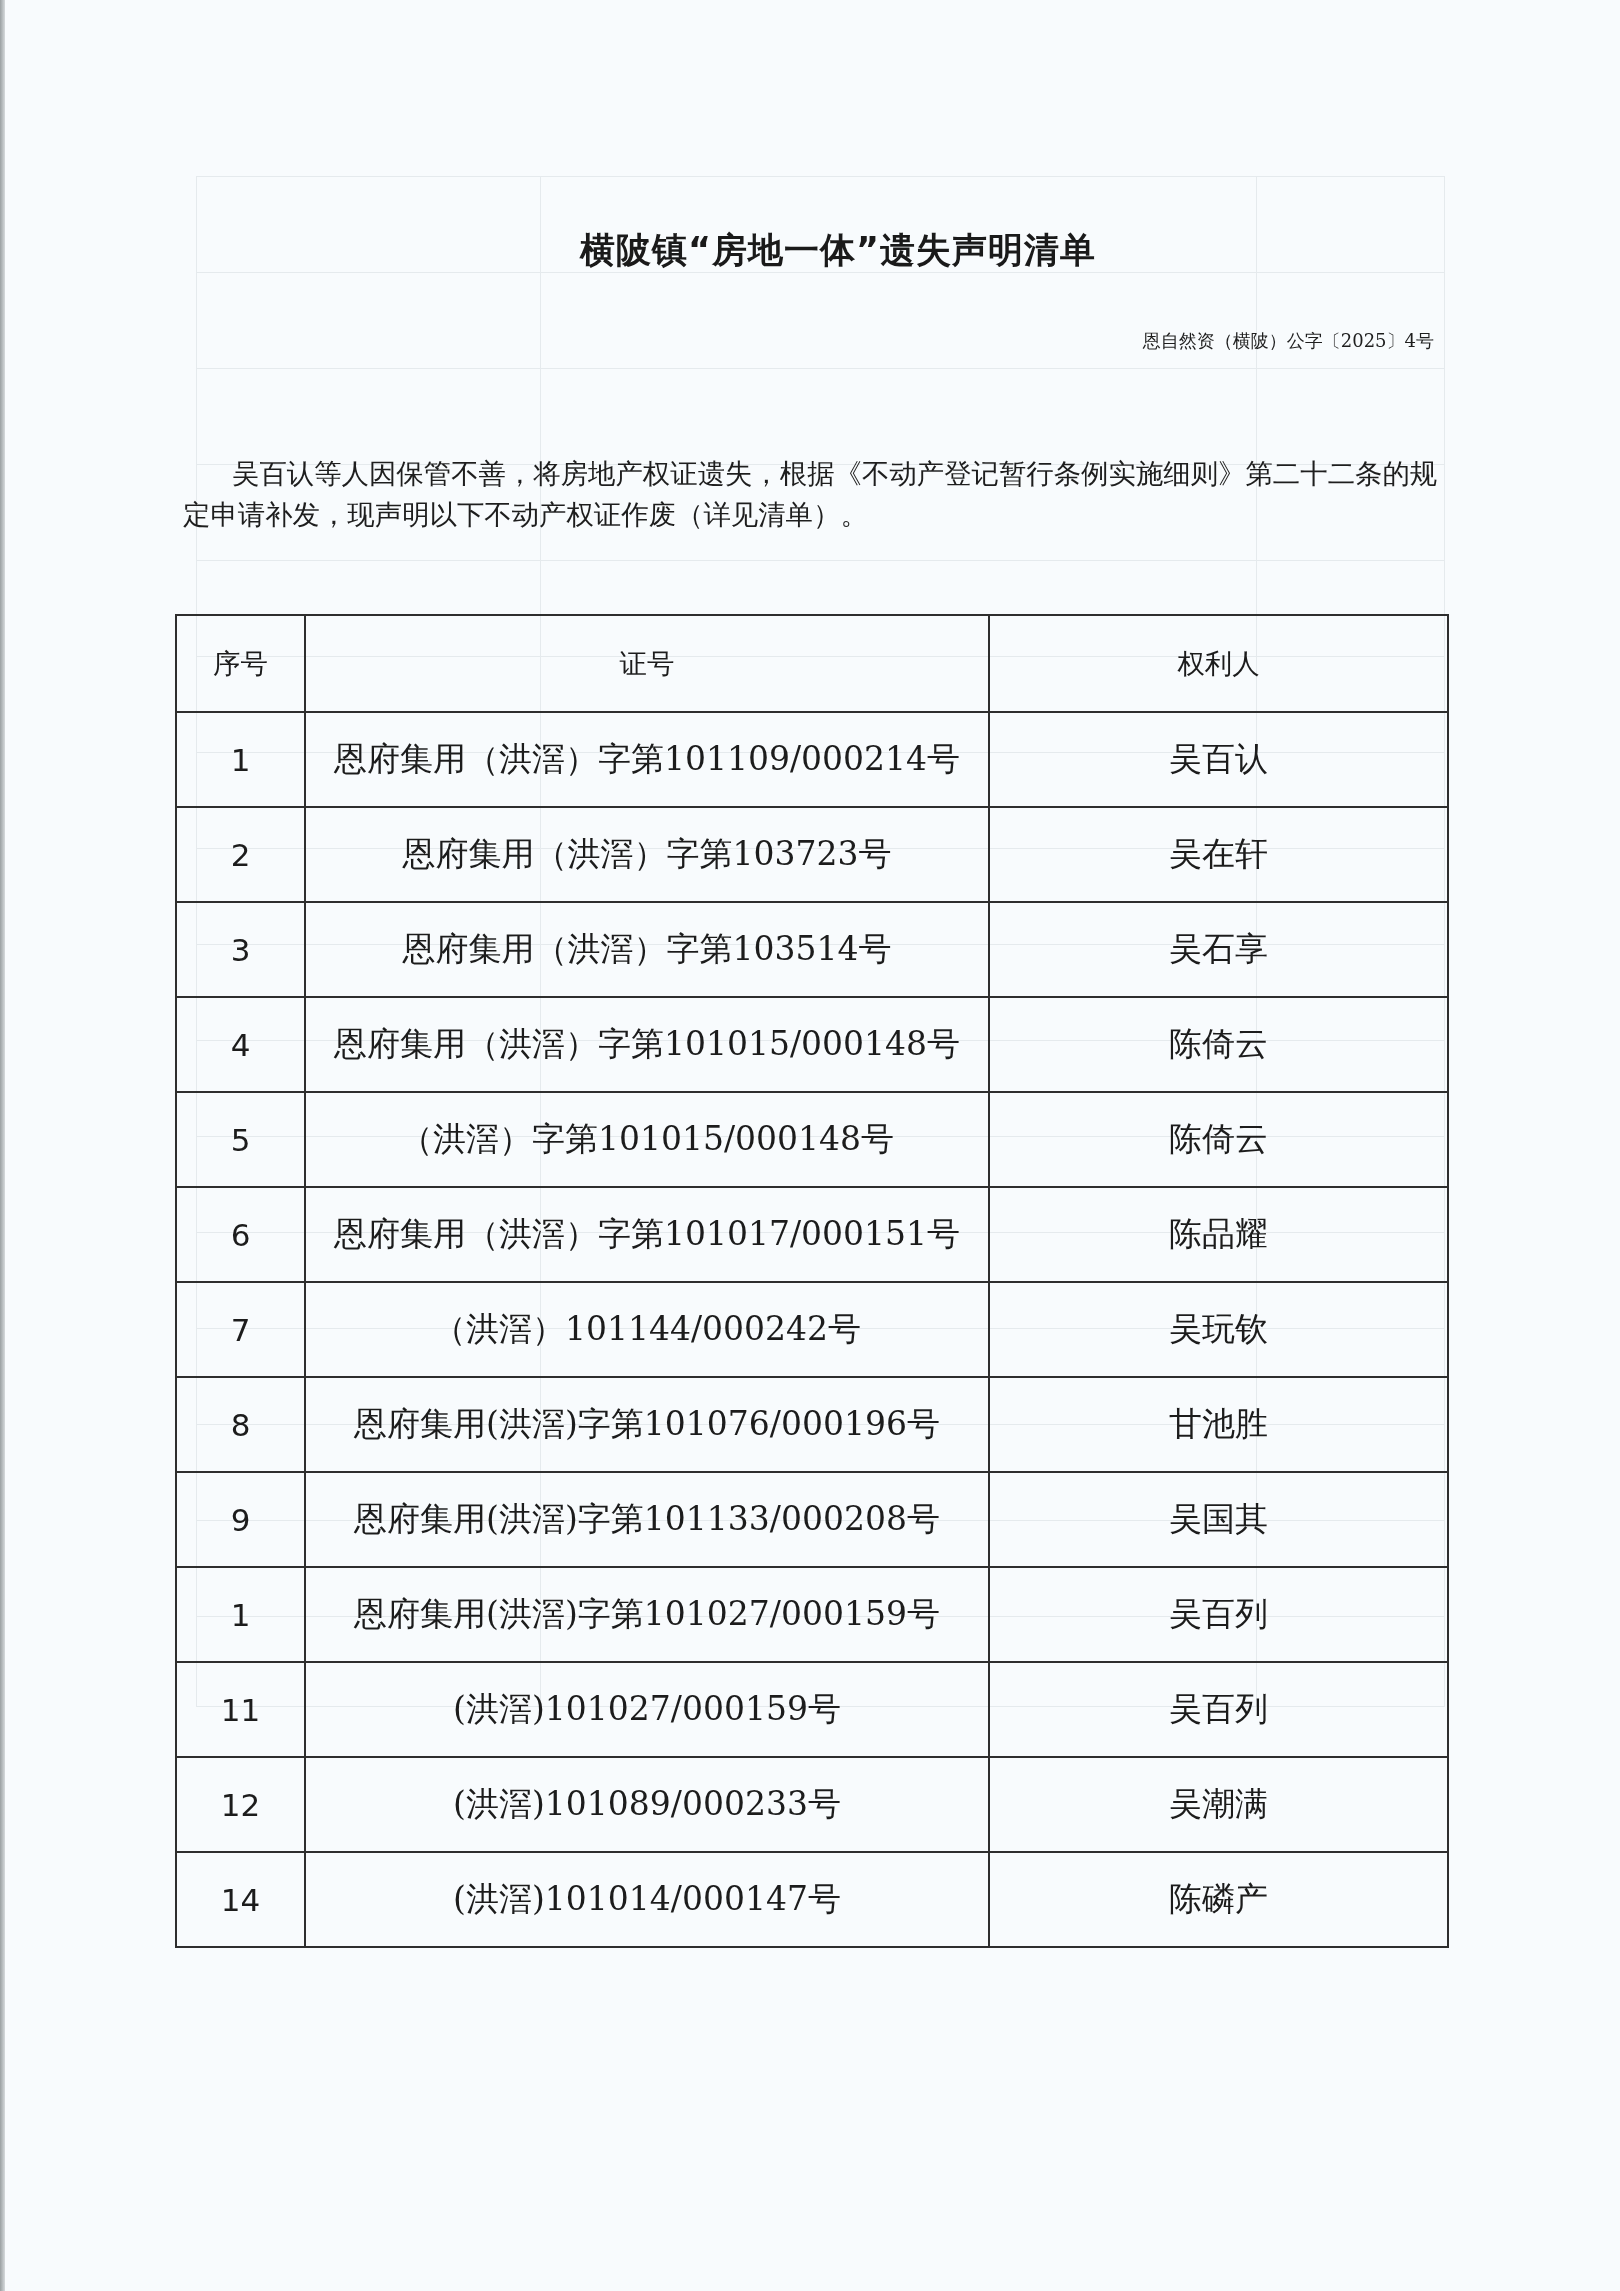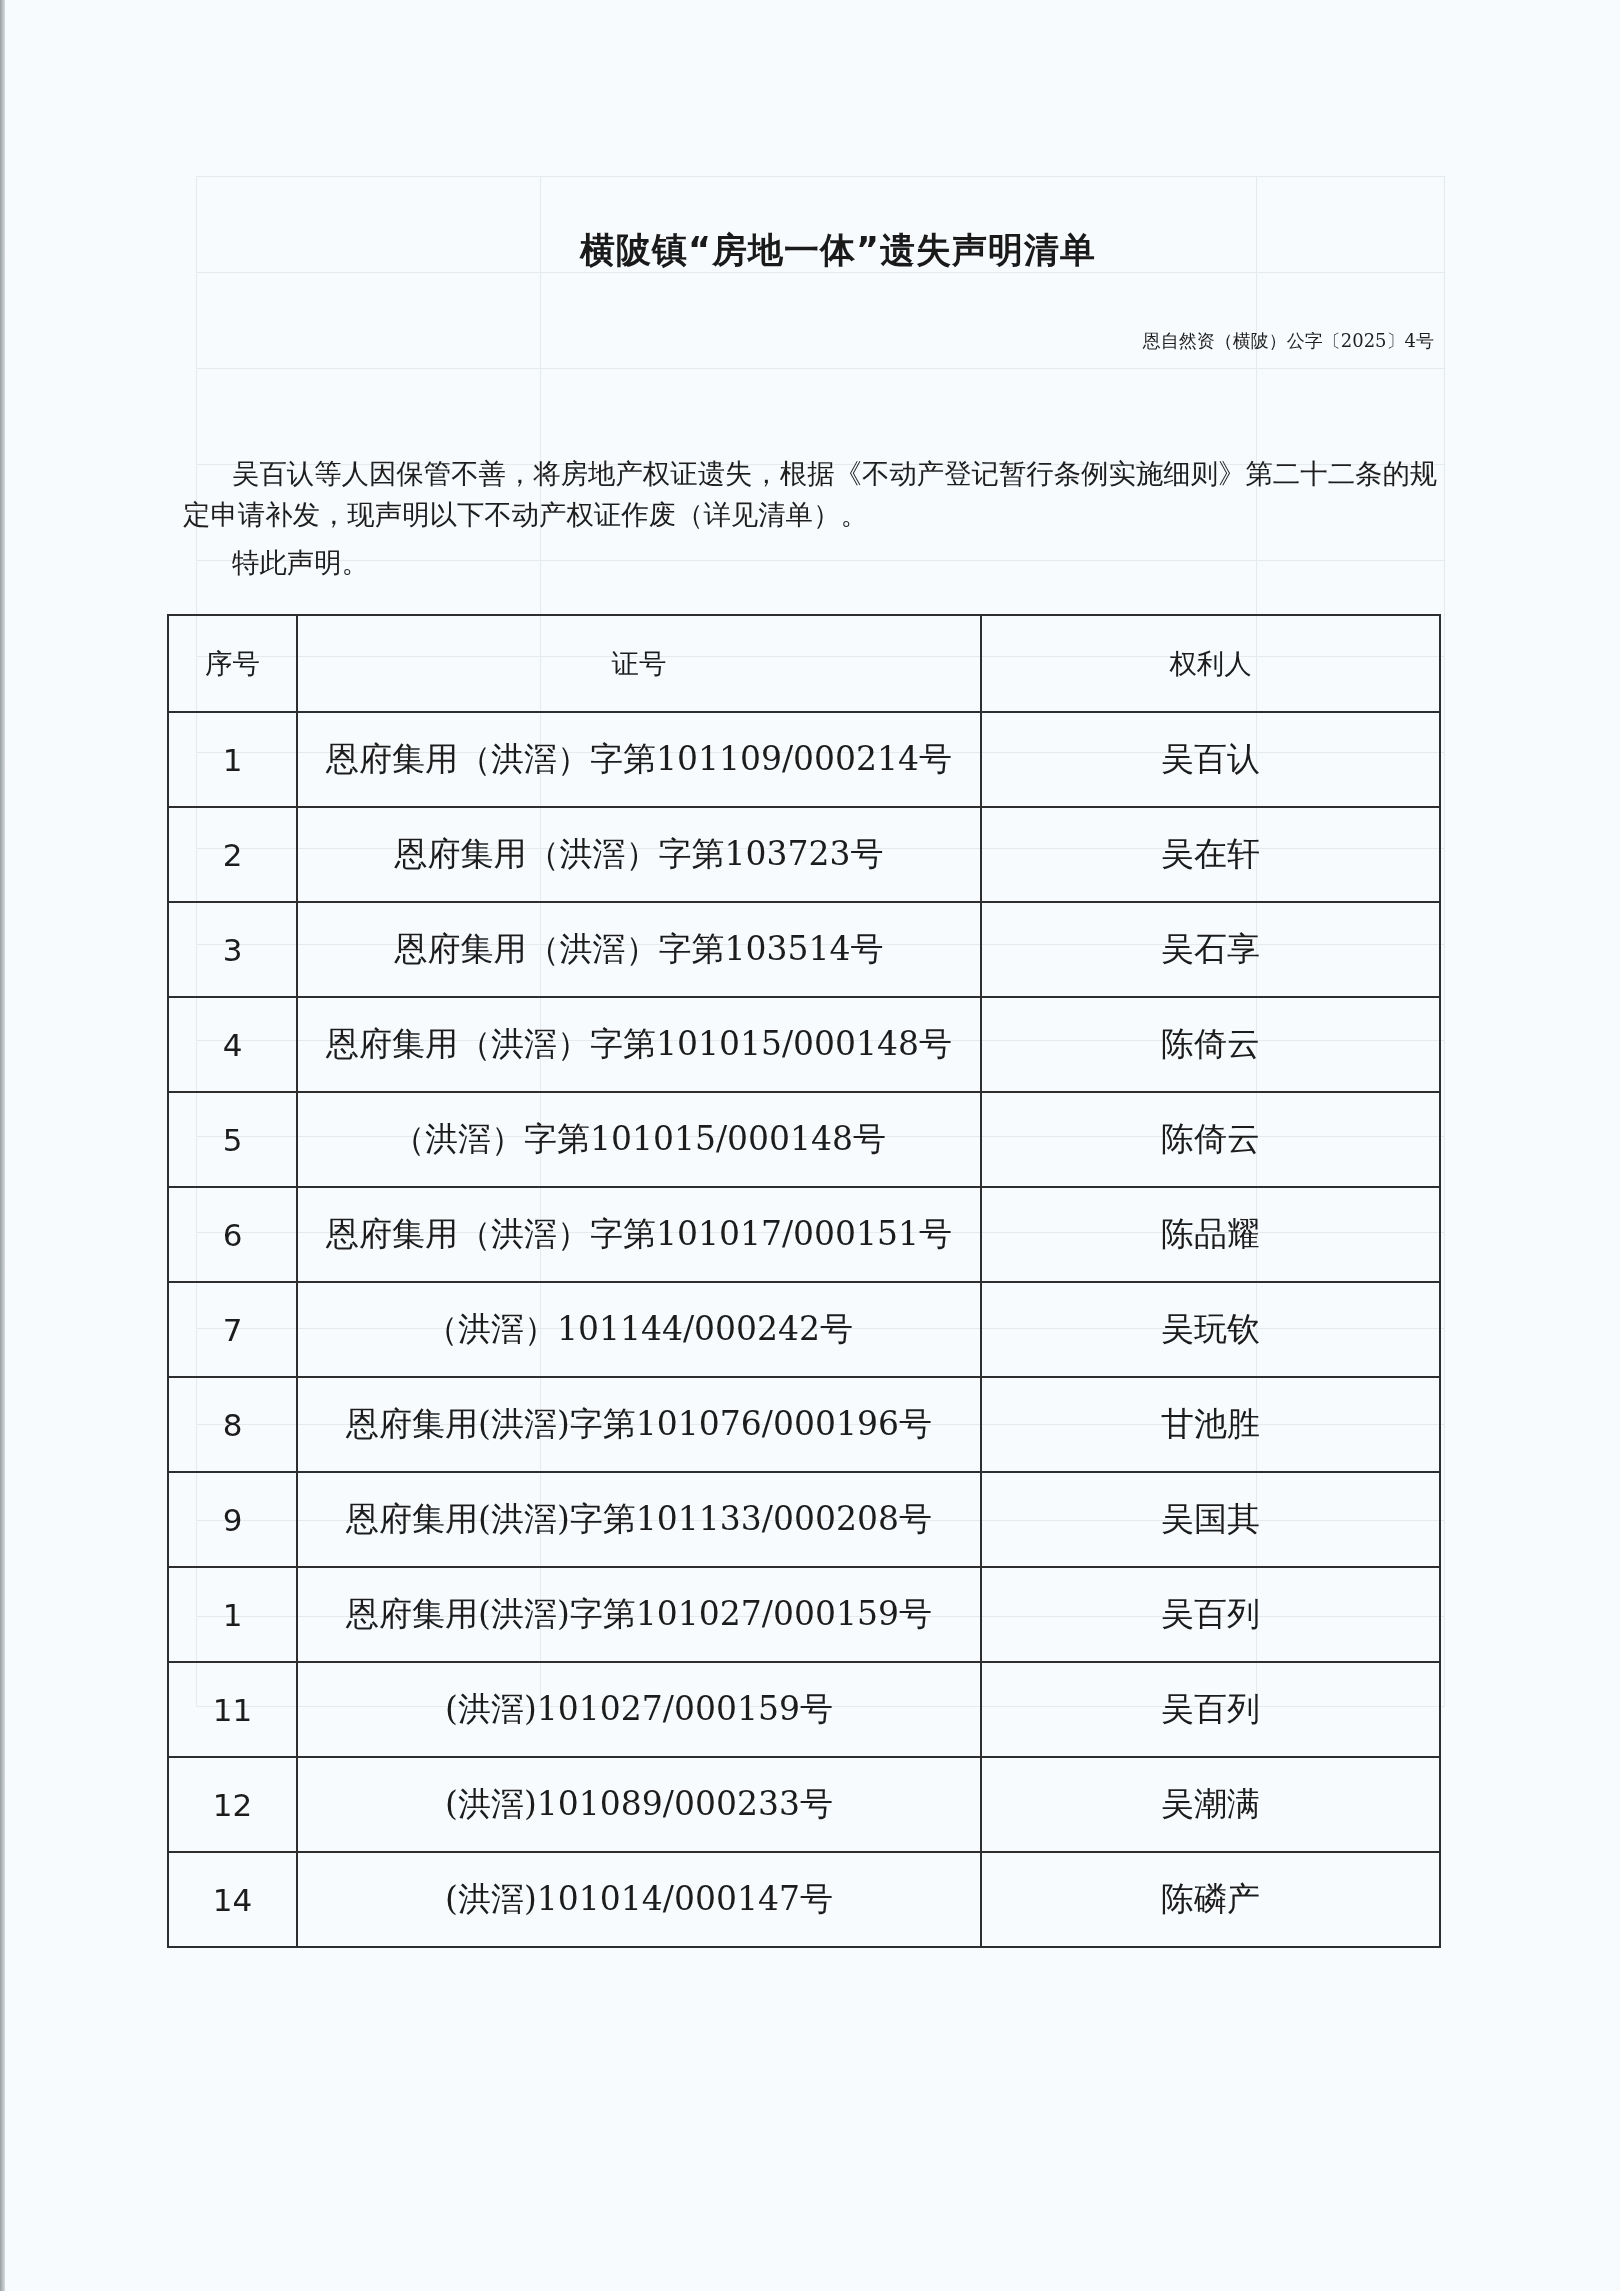--- a/index.html
+++ b/index.html
@@ -61,21 +61,21 @@
       line-height: 41px;
       color: #1e1e1e;
     }
     .body-text p {
       margin: 7px;
     }
     .indent { text-indent: 49px; }
 
     .table-wrap {
       position: absolute;
-      left: 167px; top: 614px;
+      left: 175px; top: 614px;
       width: 1376px;
     }
     table {
       border-collapse: collapse;
       width: 1272px;
       table-layout: fixed;
     }
     col.c1 { width: 129px; }
     col.c2 { width: 684px; }
     col.c3 { width: 459px; }
@@ -107,21 +107,20 @@
 <div class="bleed">
   <div class="v1"></div>
   <div class="v2"></div>
 </div>
 
 <div class="title">横陂镇“房地一体”遗失声明清单</div>
 <div class="doc-number">恩自然资（横陂）公字〔2025〕4号</div>
 
 <div class="body-text">
   <p class="indent">吴百认等人因保管不善，将房地产权证遗失，根据《不动产登记暂行条例实施细则》第二十二条的规定申请补发，现声明以下不动产权证作废（详见清单）。</p>
-  <p class="indent">特此声明。</p>
 </div>
 
 <div class="table-wrap">
   <table>
     <colgroup>
       <col class="c1">
         <col class="c2">
         <col class="c3">
     </colgroup>
     <thead>

